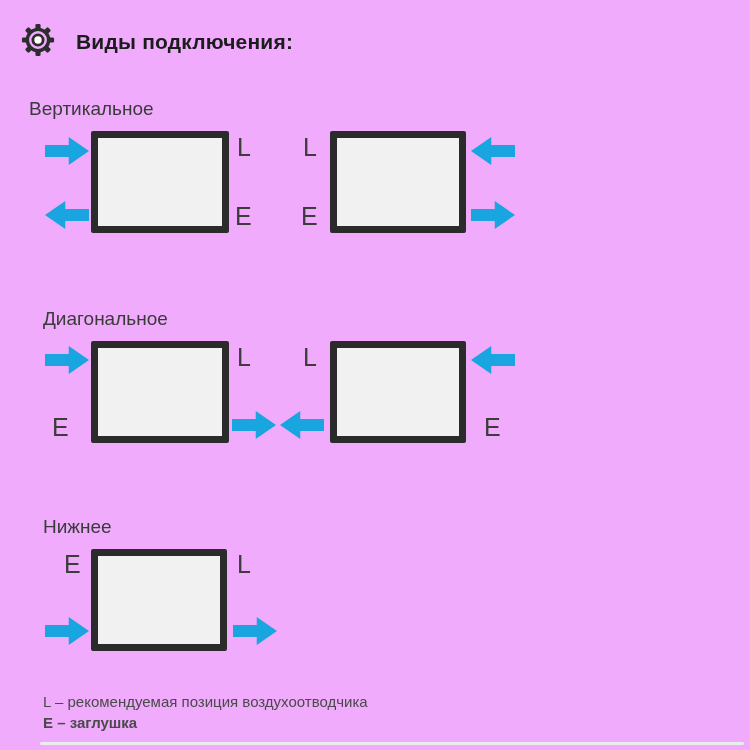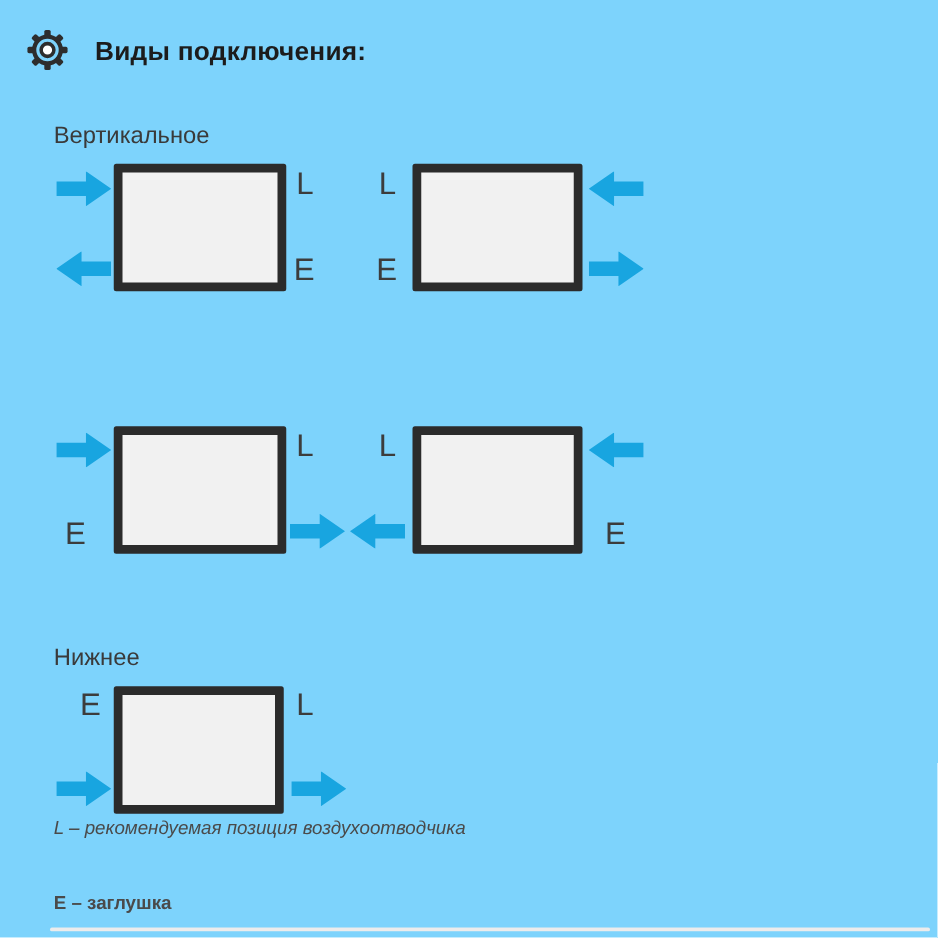--- a/index.html
+++ b/index.html
@@ -1,17 +1,17 @@
 <!DOCTYPE html>
 <html><head>
 <meta charset="utf-8">
 <style>
   html,body{margin:0;padding:0;background:#ffffff;}
   .canvas{
-    position:relative;width:750px;height:750px;background:#7dd3fc;overflow:hidden;
+    position:relative;width:750px;height:750px;background:#f0abfc;overflow:hidden;
     font-family:"Liberation Sans",sans-serif;
   }
   .hdr-title{
     position:absolute;left:76px;top:30px;font-size:21px;font-weight:bold;color:#1c1c1c;
     letter-spacing:.2px;
   }
   .gear{position:absolute;left:21px;top:23px;width:34px;height:34px;}
   .sec-title{position:absolute;font-size:19px;color:#3a3a3a;}
   .radiator{
     position:absolute;box-sizing:border-box;border:7px solid #2b2b2b;background:#f1f1f1;
@@ -42,34 +42,35 @@
         <rect x="15.3" y="1" width="5.4" height="6.5" rx="1.4" fill="#2d2d2d" transform="rotate(225 18 18)"></rect>
         <rect x="15.3" y="1" width="5.4" height="6.5" rx="1.4" fill="#2d2d2d" transform="rotate(270 18 18)"></rect>
         <rect x="15.3" y="1" width="5.4" height="6.5" rx="1.4" fill="#2d2d2d" transform="rotate(315 18 18)"></rect>
         <circle cx="18" cy="18" r="11.3" fill="none" stroke="#2d2d2d" stroke-width="3.6"></circle>
         <circle cx="18" cy="18" r="5.4" fill="#ffffff" stroke="#2d2d2d" stroke-width="3"></circle>
       </g>
     </svg>
   </span>
   <div class="hdr-title">Виды подключения:</div>
 
-  <div class="sec-title" style="left:43px;top:98px;">Вертикальное</div>
+  <div class="sec-title" style="left:29px;top:98px;">Вертикальное</div>
 
   <div class="arrow" style="left:45px;top:137px;"></div>
   <div class="arrow left" style="left:45px;top:201px;"></div>
   <div class="radiator" style="left:91px;top:131px;width:138px;height:102px;"></div>
   <div class="port" style="left:237px;top:135px;">L</div>
   <div class="port" style="left:235px;top:204px;">E</div>
 
   <div class="port" style="left:303px;top:135px;">L</div>
   <div class="port" style="left:301px;top:204px;">E</div>
   <div class="radiator" style="left:330px;top:131px;width:136px;height:102px;"></div>
   <div class="arrow left" style="left:471px;top:137px;"></div>
   <div class="arrow" style="left:471px;top:201px;"></div>
 
+  <div class="sec-title" style="left:43px;top:308px;">Диагональное</div>
 
   <div class="arrow" style="left:45px;top:346px;"></div>
   <div class="radiator" style="left:91px;top:341px;width:138px;height:102px;"></div>
   <div class="port" style="left:237px;top:345px;">L</div>
   <div class="port" style="left:52px;top:415px;">E</div>
   <div class="arrow" style="left:232px;top:411px;"></div>
 
   <div class="arrow left" style="left:280px;top:411px;"></div>
   <div class="port" style="left:303px;top:345px;">L</div>
   <div class="radiator" style="left:330px;top:341px;width:136px;height:102px;"></div>
@@ -77,17 +78,17 @@
   <div class="port" style="left:484px;top:415px;">E</div>
 
   <div class="sec-title" style="left:43px;top:516px;text-align:center;">Нижнее</div>
 
   <div class="port" style="left:64px;top:552px;">E</div>
   <div class="radiator" style="left:91px;top:549px;width:136px;height:102px;"></div>
   <div class="port" style="left:237px;top:552px;">L</div>
   <div class="arrow" style="left:45px;top:617px;"></div>
   <div class="arrow" style="left:233px;top:617px;"></div>
 
-  <div class="legend-line" style="left:43px;top:654px;font-style:italic;">L – рекомендуемая позиция воздухоотводчика</div>
+  <div class="legend-line" style="left:43px;top:693px;">L – рекомендуемая позиция воздухоотводчика</div>
   <div class="legend-line" style="left:43px;top:714px;font-weight:bold;">E – заглушка</div>
 
   <div class="bottom-rule"></div>
 </div>
 
 </body></html>

